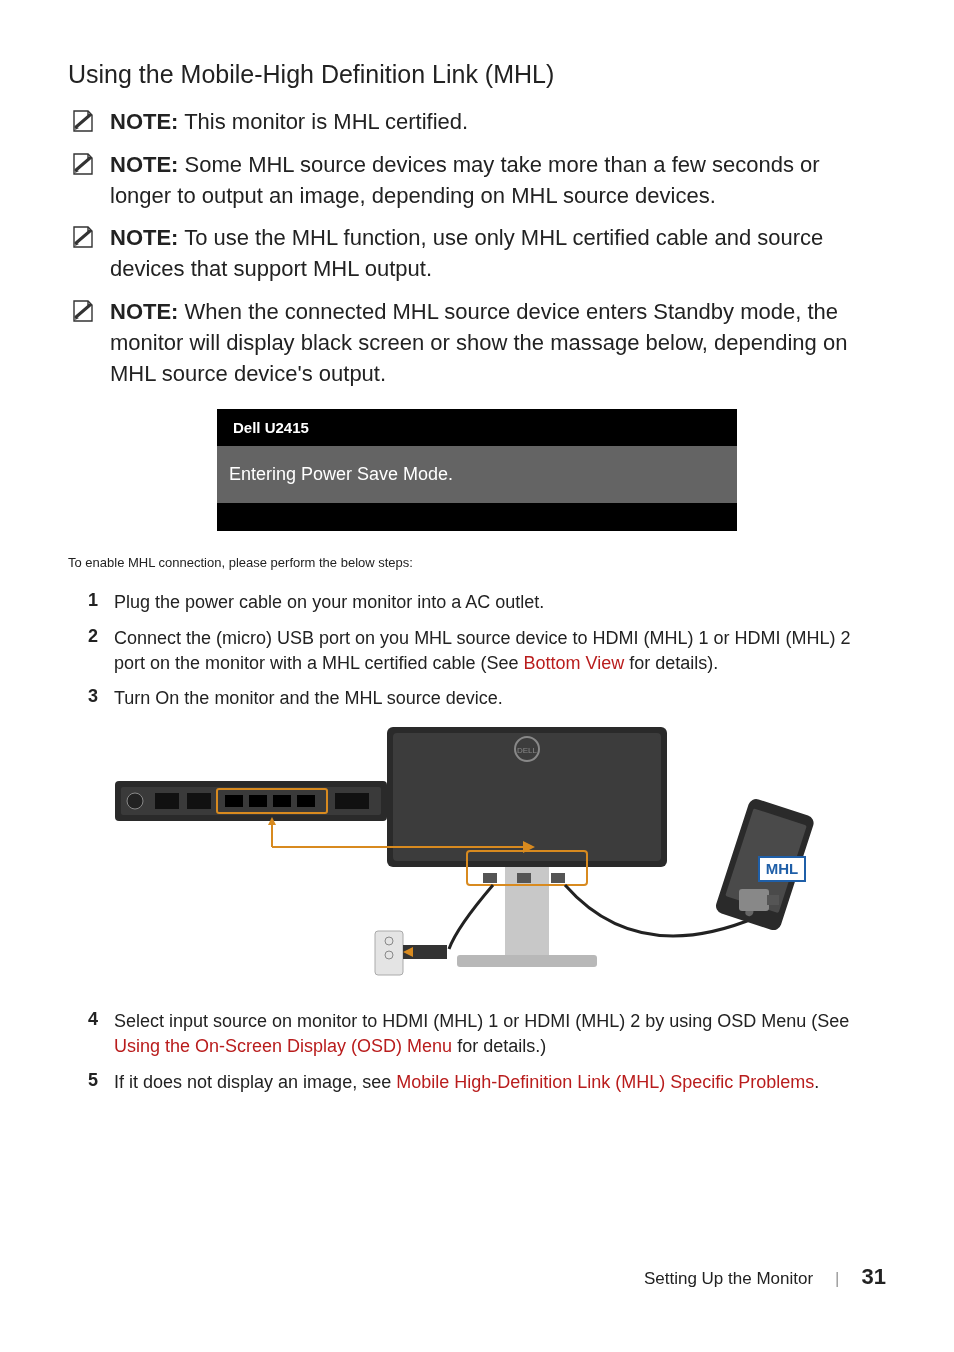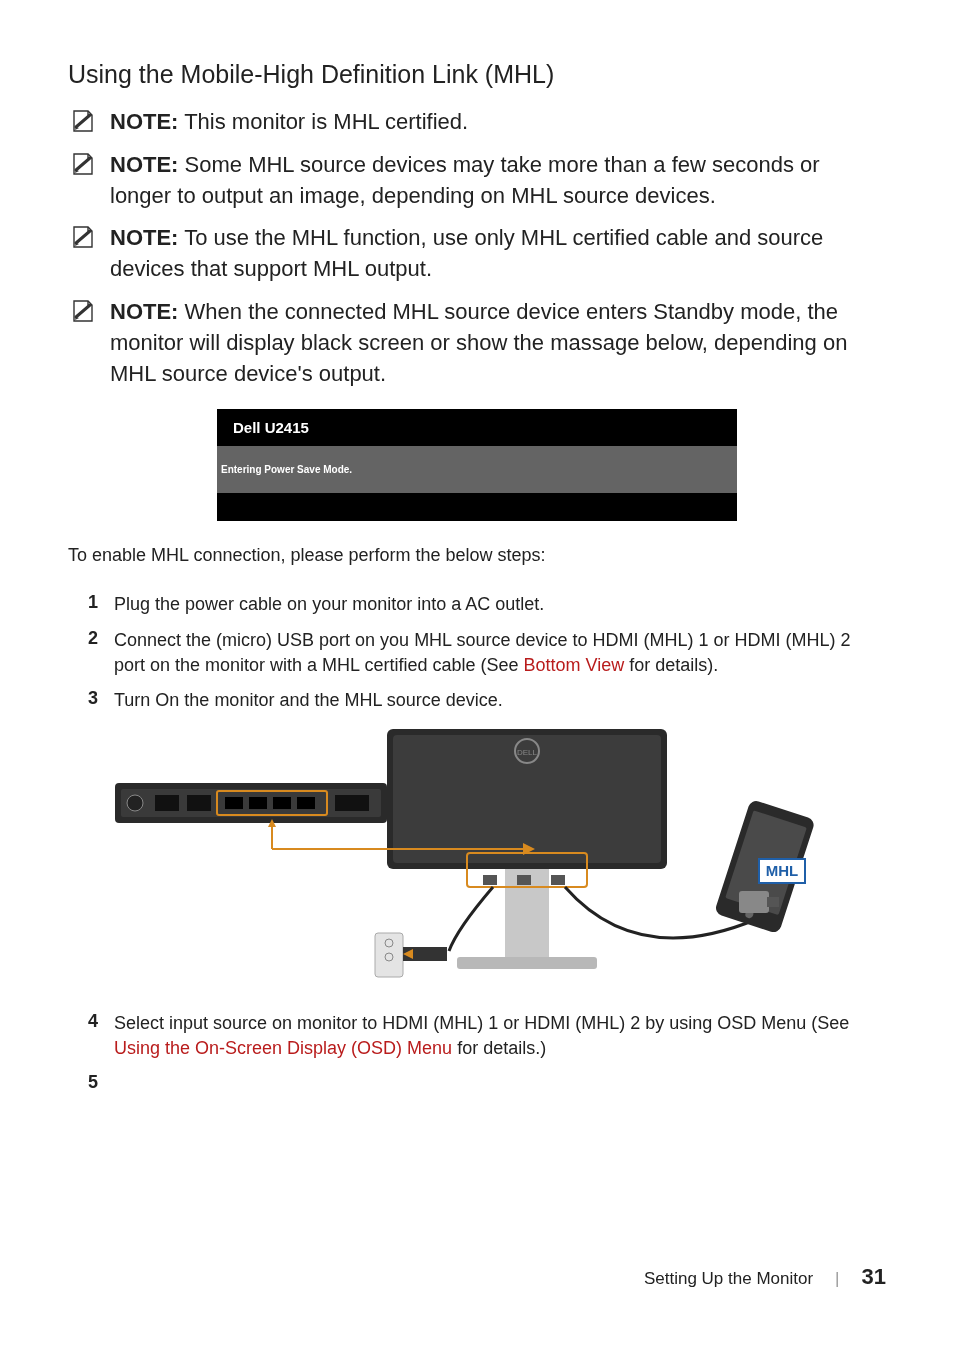--- a/index.html
+++ b/index.html
@@ -49,32 +49,31 @@
       color: #fff;
       font-family: Arial, sans-serif;
     }
     .osd-title {
       font-size: 15px;
       font-weight: 700;
       padding: 10px 16px;
       background: #000;
     }
     .osd-body {
-      font-size: 10px;
-      padding: 18px 4px;
+      font-size: 18px;
+      padding: 18px 12px;
       background: #646464;
-      font-weight: bold;
     }
     .osd-footer {
       height: 28px;
       background: #000;
     }
     .intro-text {
-      font-size: 18px;
-      margin-bottom: 26px;
+      font-size: 13px;
+      margin-bottom: 20px;
     }
     ol.steps {
       list-style: none;
       counter-reset: step;
       padding-left: 14px;
     }
     ol.steps > li {
       display: flex;
       align-items: flex-start;
       margin-bottom: 10px;
@@ -248,20 +247,21 @@
   </svg>
 </div>
 
 <ol class="steps" id="steps-bottom">
     <li>
       <div class="step-num">4</div>
       <div class="step-text"><span>Select input source on monitor to HDMI (MHL) 1 or HDMI (MHL) 2 by using OSD Menu (See </span><span class="link">Using the On-Screen Display (OSD) Menu</span><span> for details.)</span></div>
     </li>
     <li>
       <div class="step-num">5</div>
+      <div class="step-text"><span>If it does not display an image, see </span><span class="link">Mobile High-Definition Link (MHL) Specific Problems</span><span>.</span></div>
     </li>
   </ol>
 
 <div class="footer">
   <span>Setting Up the Monitor</span>
   <span class="footer-divider">|</span>
   <span class="page-num">31</span>
 </div>
 
 </body></html>

